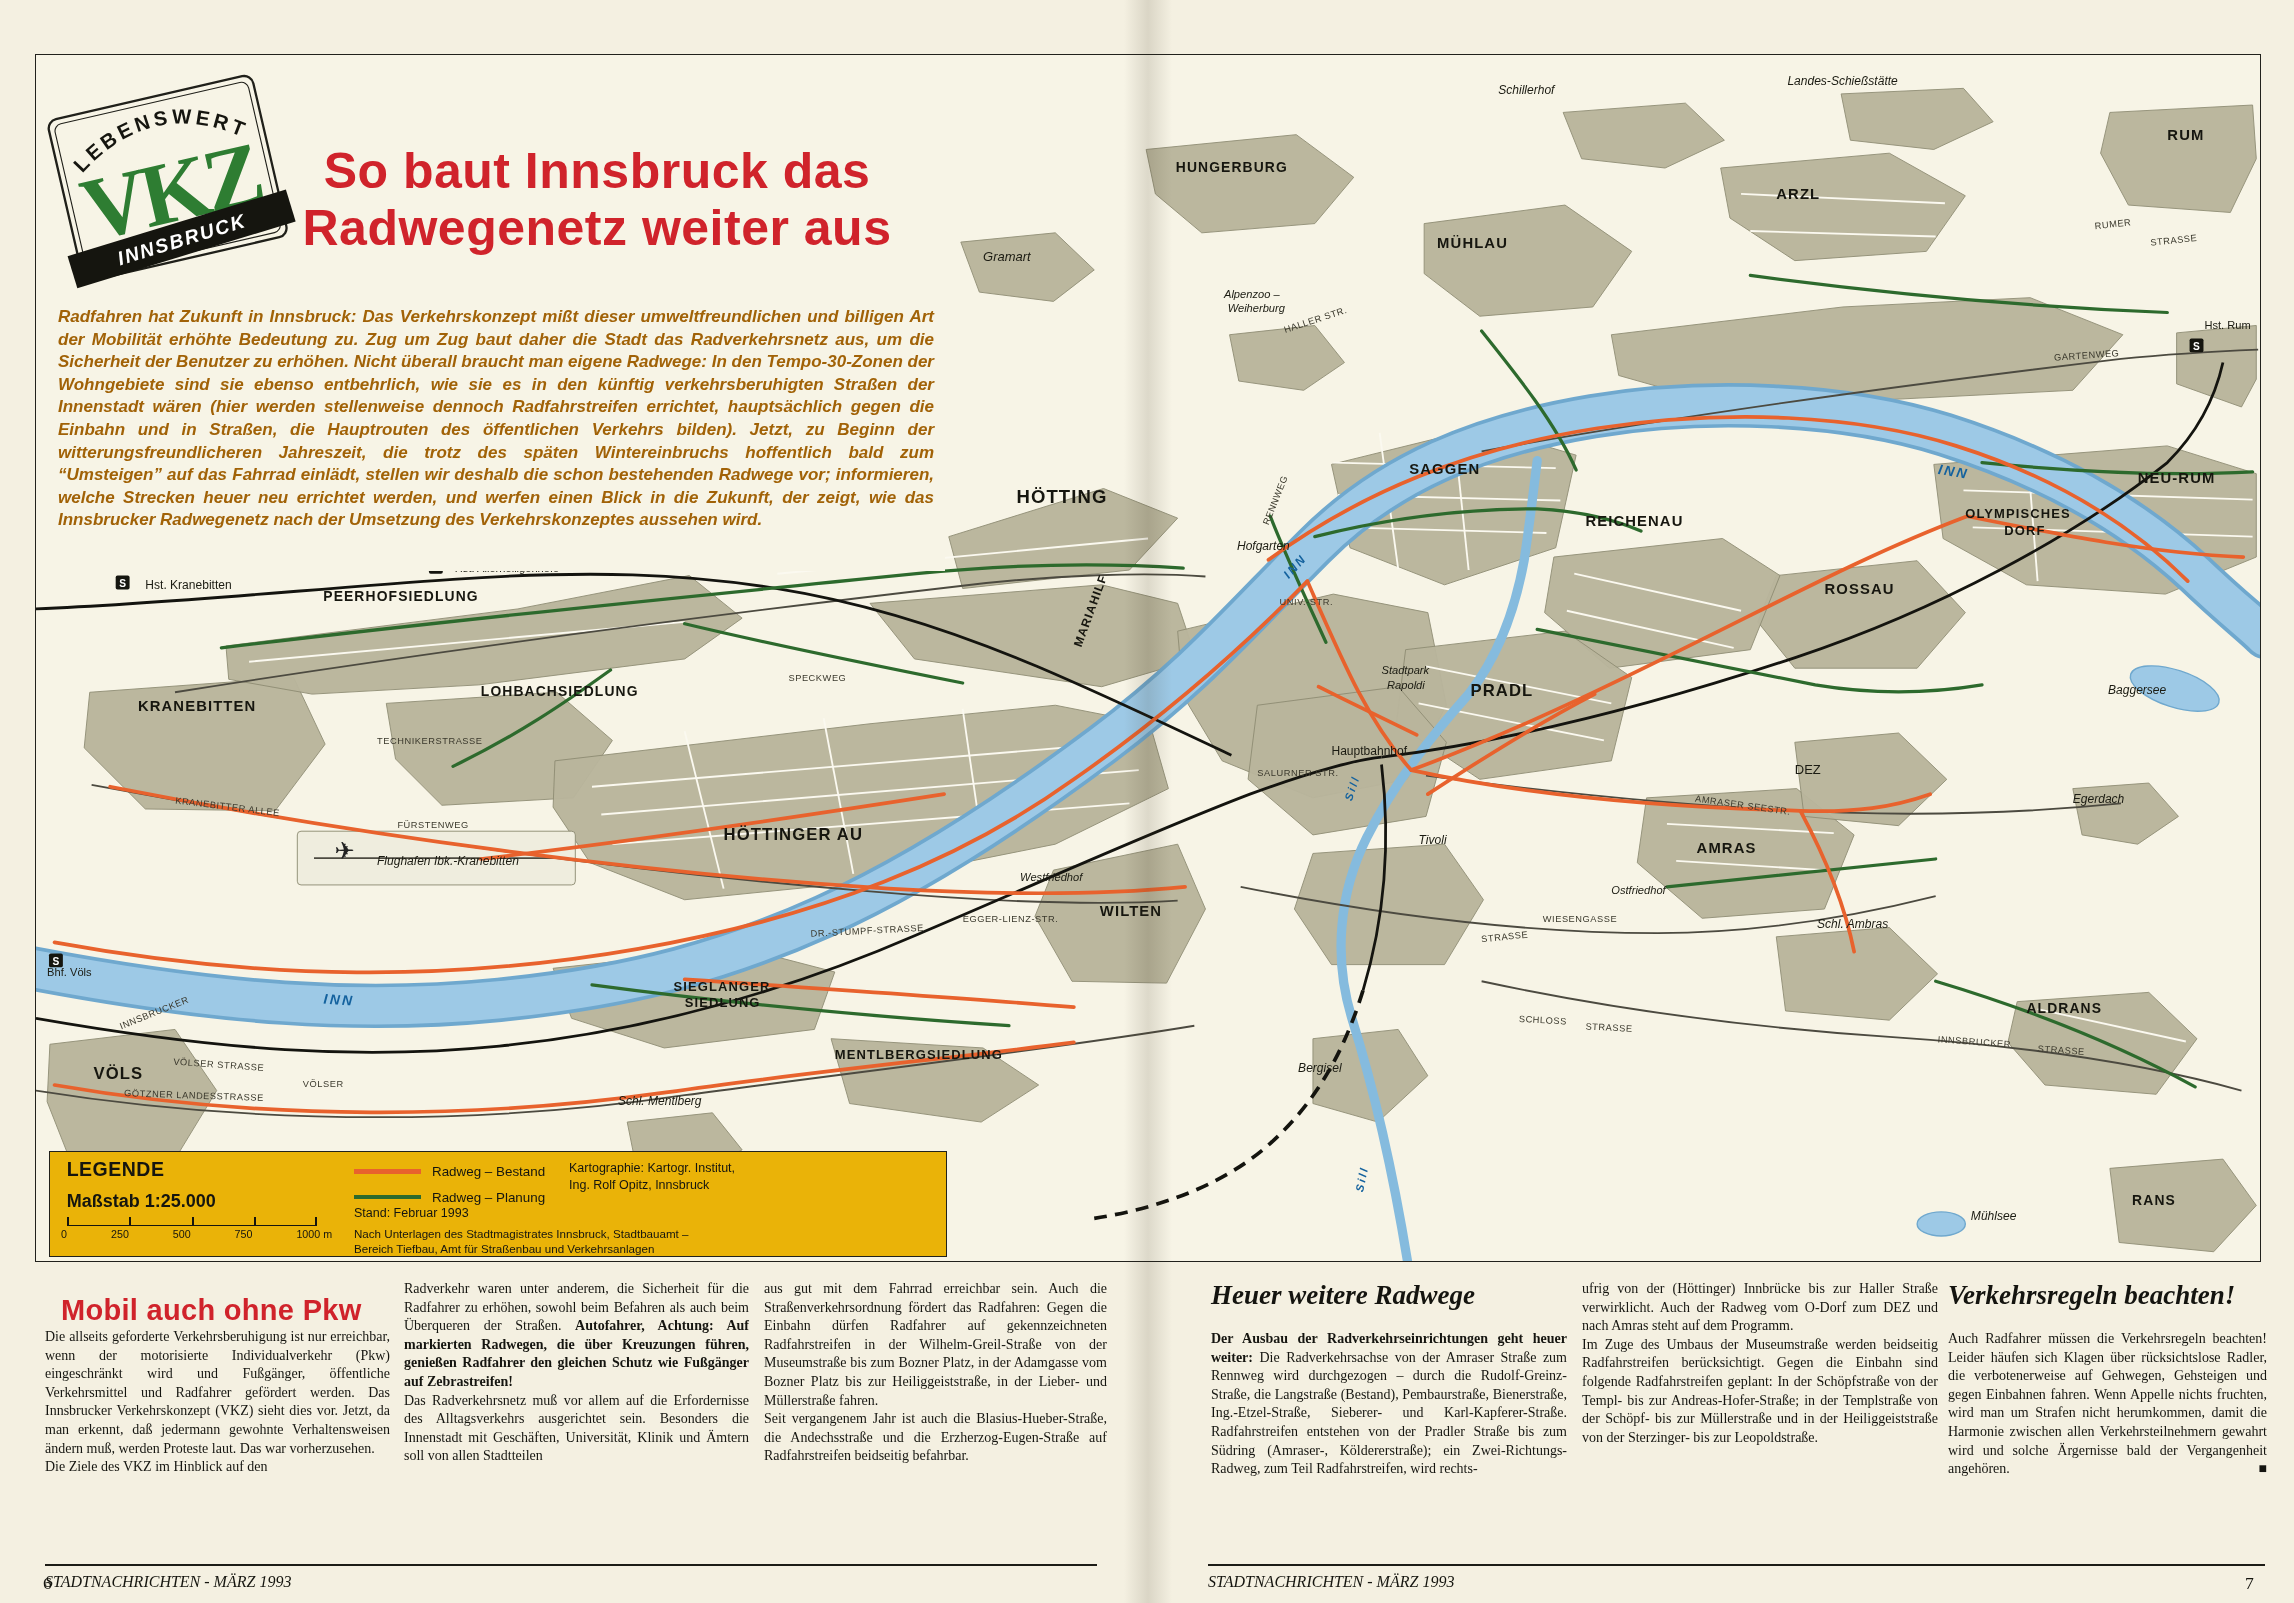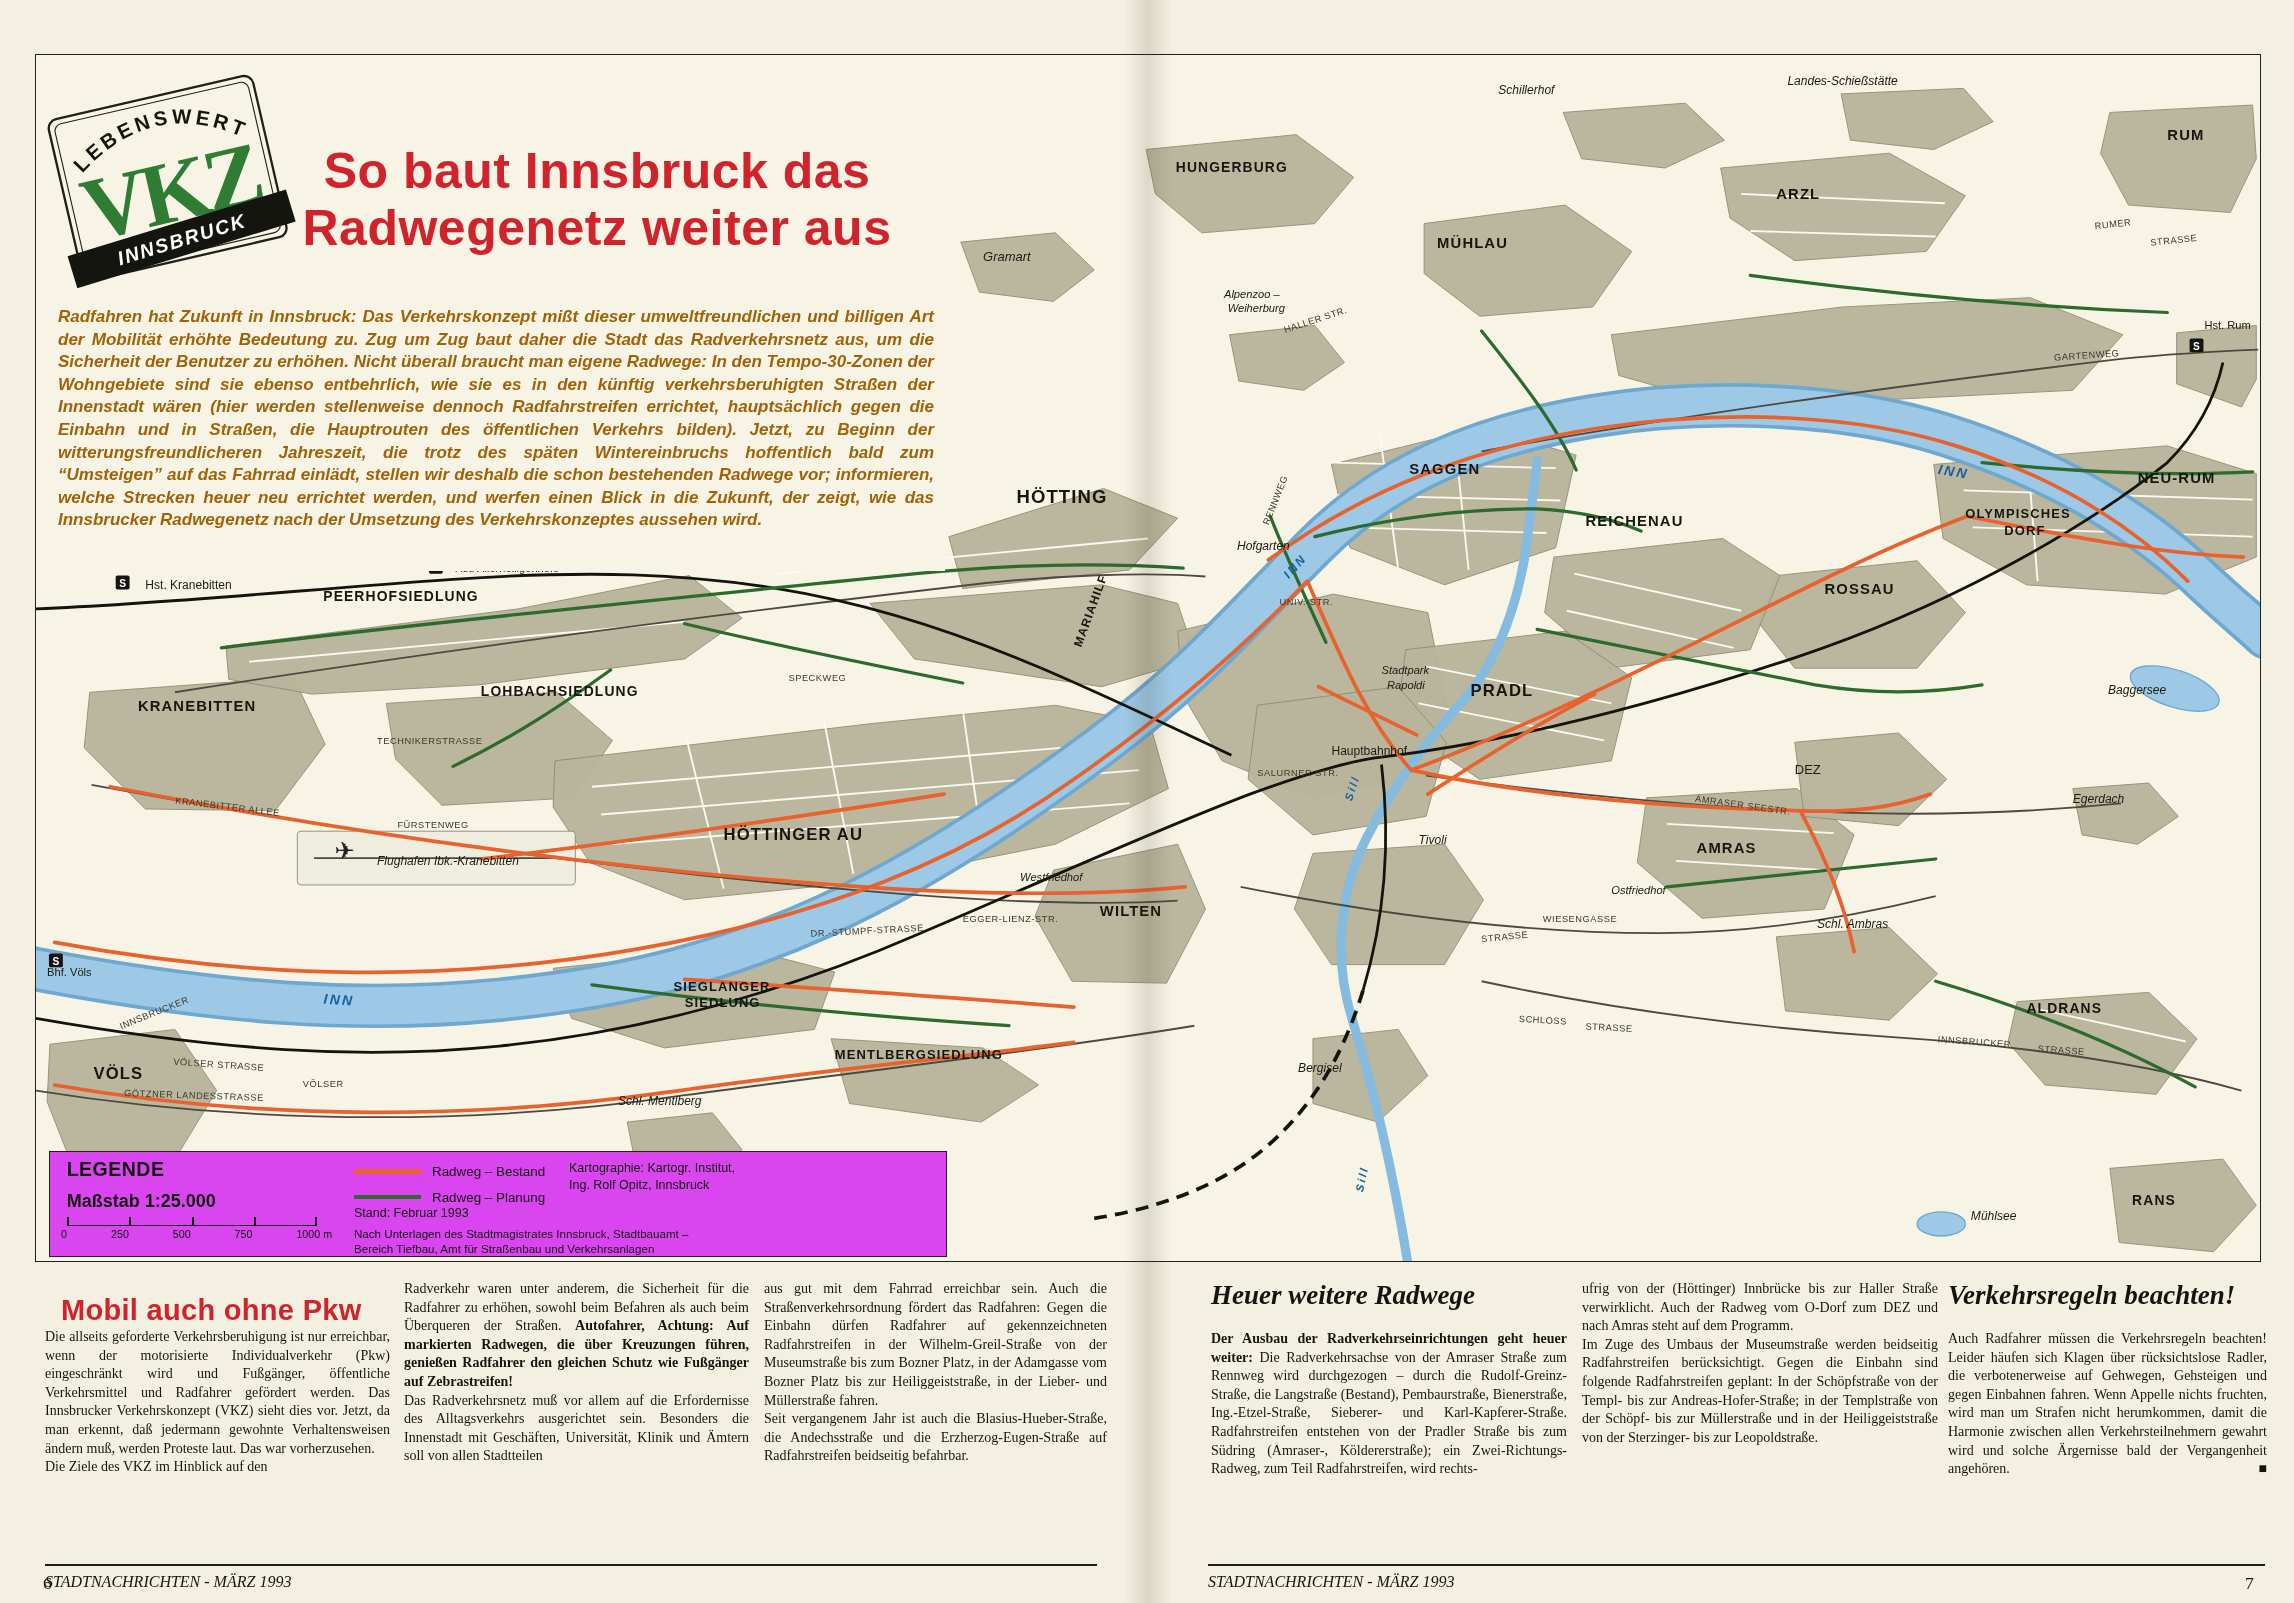--- a/index.html
+++ b/index.html
@@ -46,21 +46,21 @@
   .logo{position:absolute;left:15px;top:9.3px;width:232px;height:223px;transform:rotate(-13deg)}
   .logo-arc{font-size:22px;font-weight:700;letter-spacing:4px;fill:#15150f}
   .logo-vkz{font-family:"Liberation Serif",serif;font-size:96px;font-weight:700;fill:#2e7d32;letter-spacing:-5px}
   .logo-banner{font-size:21px;font-style:italic;font-weight:700;fill:#ffffff;letter-spacing:2px}
   .headline{position:absolute;left:218px;top:54px;width:686px;text-align:center;
     color:var(--c-title);font-weight:700;font-size:50px;line-height:1.14;letter-spacing:0.5px}
   .intro{position:absolute;left:22px;top:234px;width:876px;font-size:17px;line-height:1.33;
     font-weight:700;font-style:italic;text-align:justify;color:#a16207;hyphens:auto}
   
   .legend{position:absolute;left:13px;top:1096px;width:898px;height:106px;border:1.9px solid #21211c;
-    background:#d946ef;z-index:5;box-sizing:border-box}
+    background:#eab308;z-index:5;box-sizing:border-box}
   .legend .abs{position:absolute;white-space:nowrap}
   .lg-title{left:16.7px;top:5.6px;font-size:19.5px;font-weight:700;letter-spacing:0.5px}
   .lg-scale{left:16.7px;top:39px;font-size:18px;font-weight:700}
   .lg-bar{left:16.7px;top:65px;width:250px}
   .ticks{position:relative;height:8.3px;border-bottom:1.9px solid #15150f}
   .tk{position:absolute;bottom:0;width:1.9px;height:8.3px;background:#15150f}
   .tk:nth-child(1){left:0}.tk:nth-child(2){left:25%}.tk:nth-child(3){left:50%}.tk:nth-child(4){left:75%}.tk:nth-child(5){left:calc(100% - 1.9px)}
   .nums{display:flex;justify-content:space-between;font-size:10.7px;width:271px;margin-left:-5.6px;margin-top:1.9px}
   .lg-item1{left:304px;top:9.3px}.lg-item2{left:304px;top:35px}
   .swatch{display:inline-block;width:67px;height:4.6px;margin-right:11px;vertical-align:middle}

